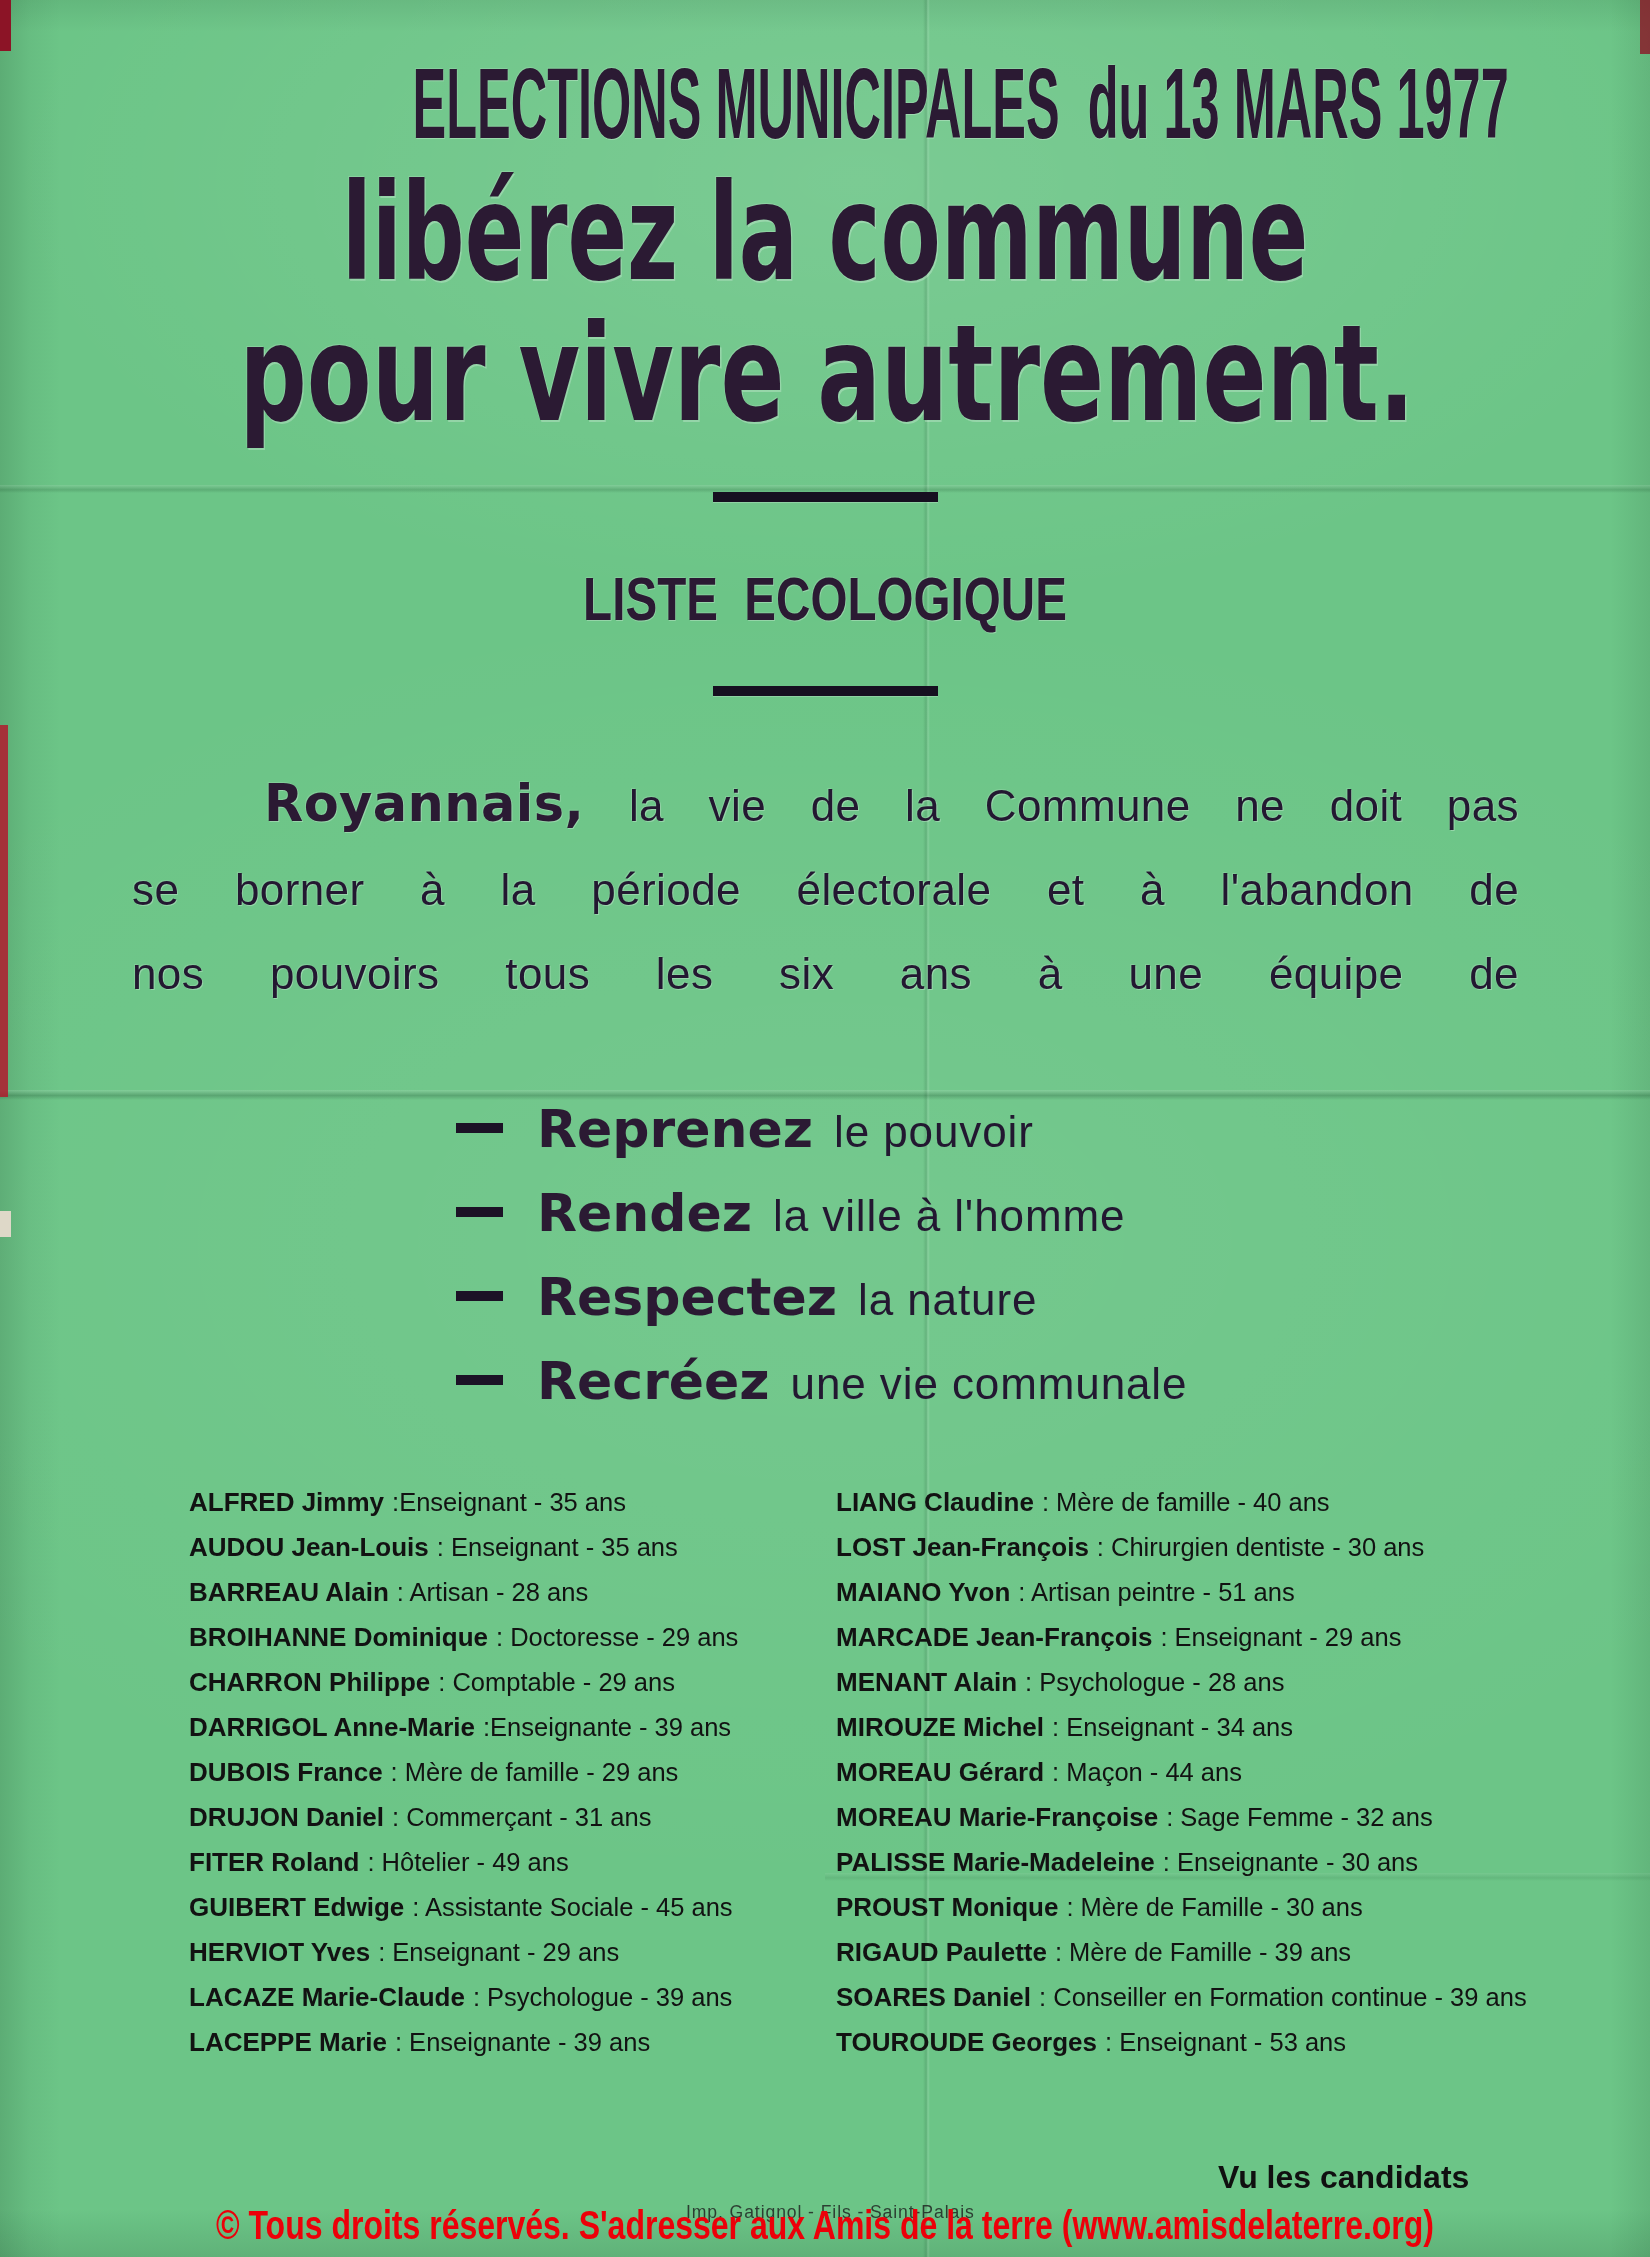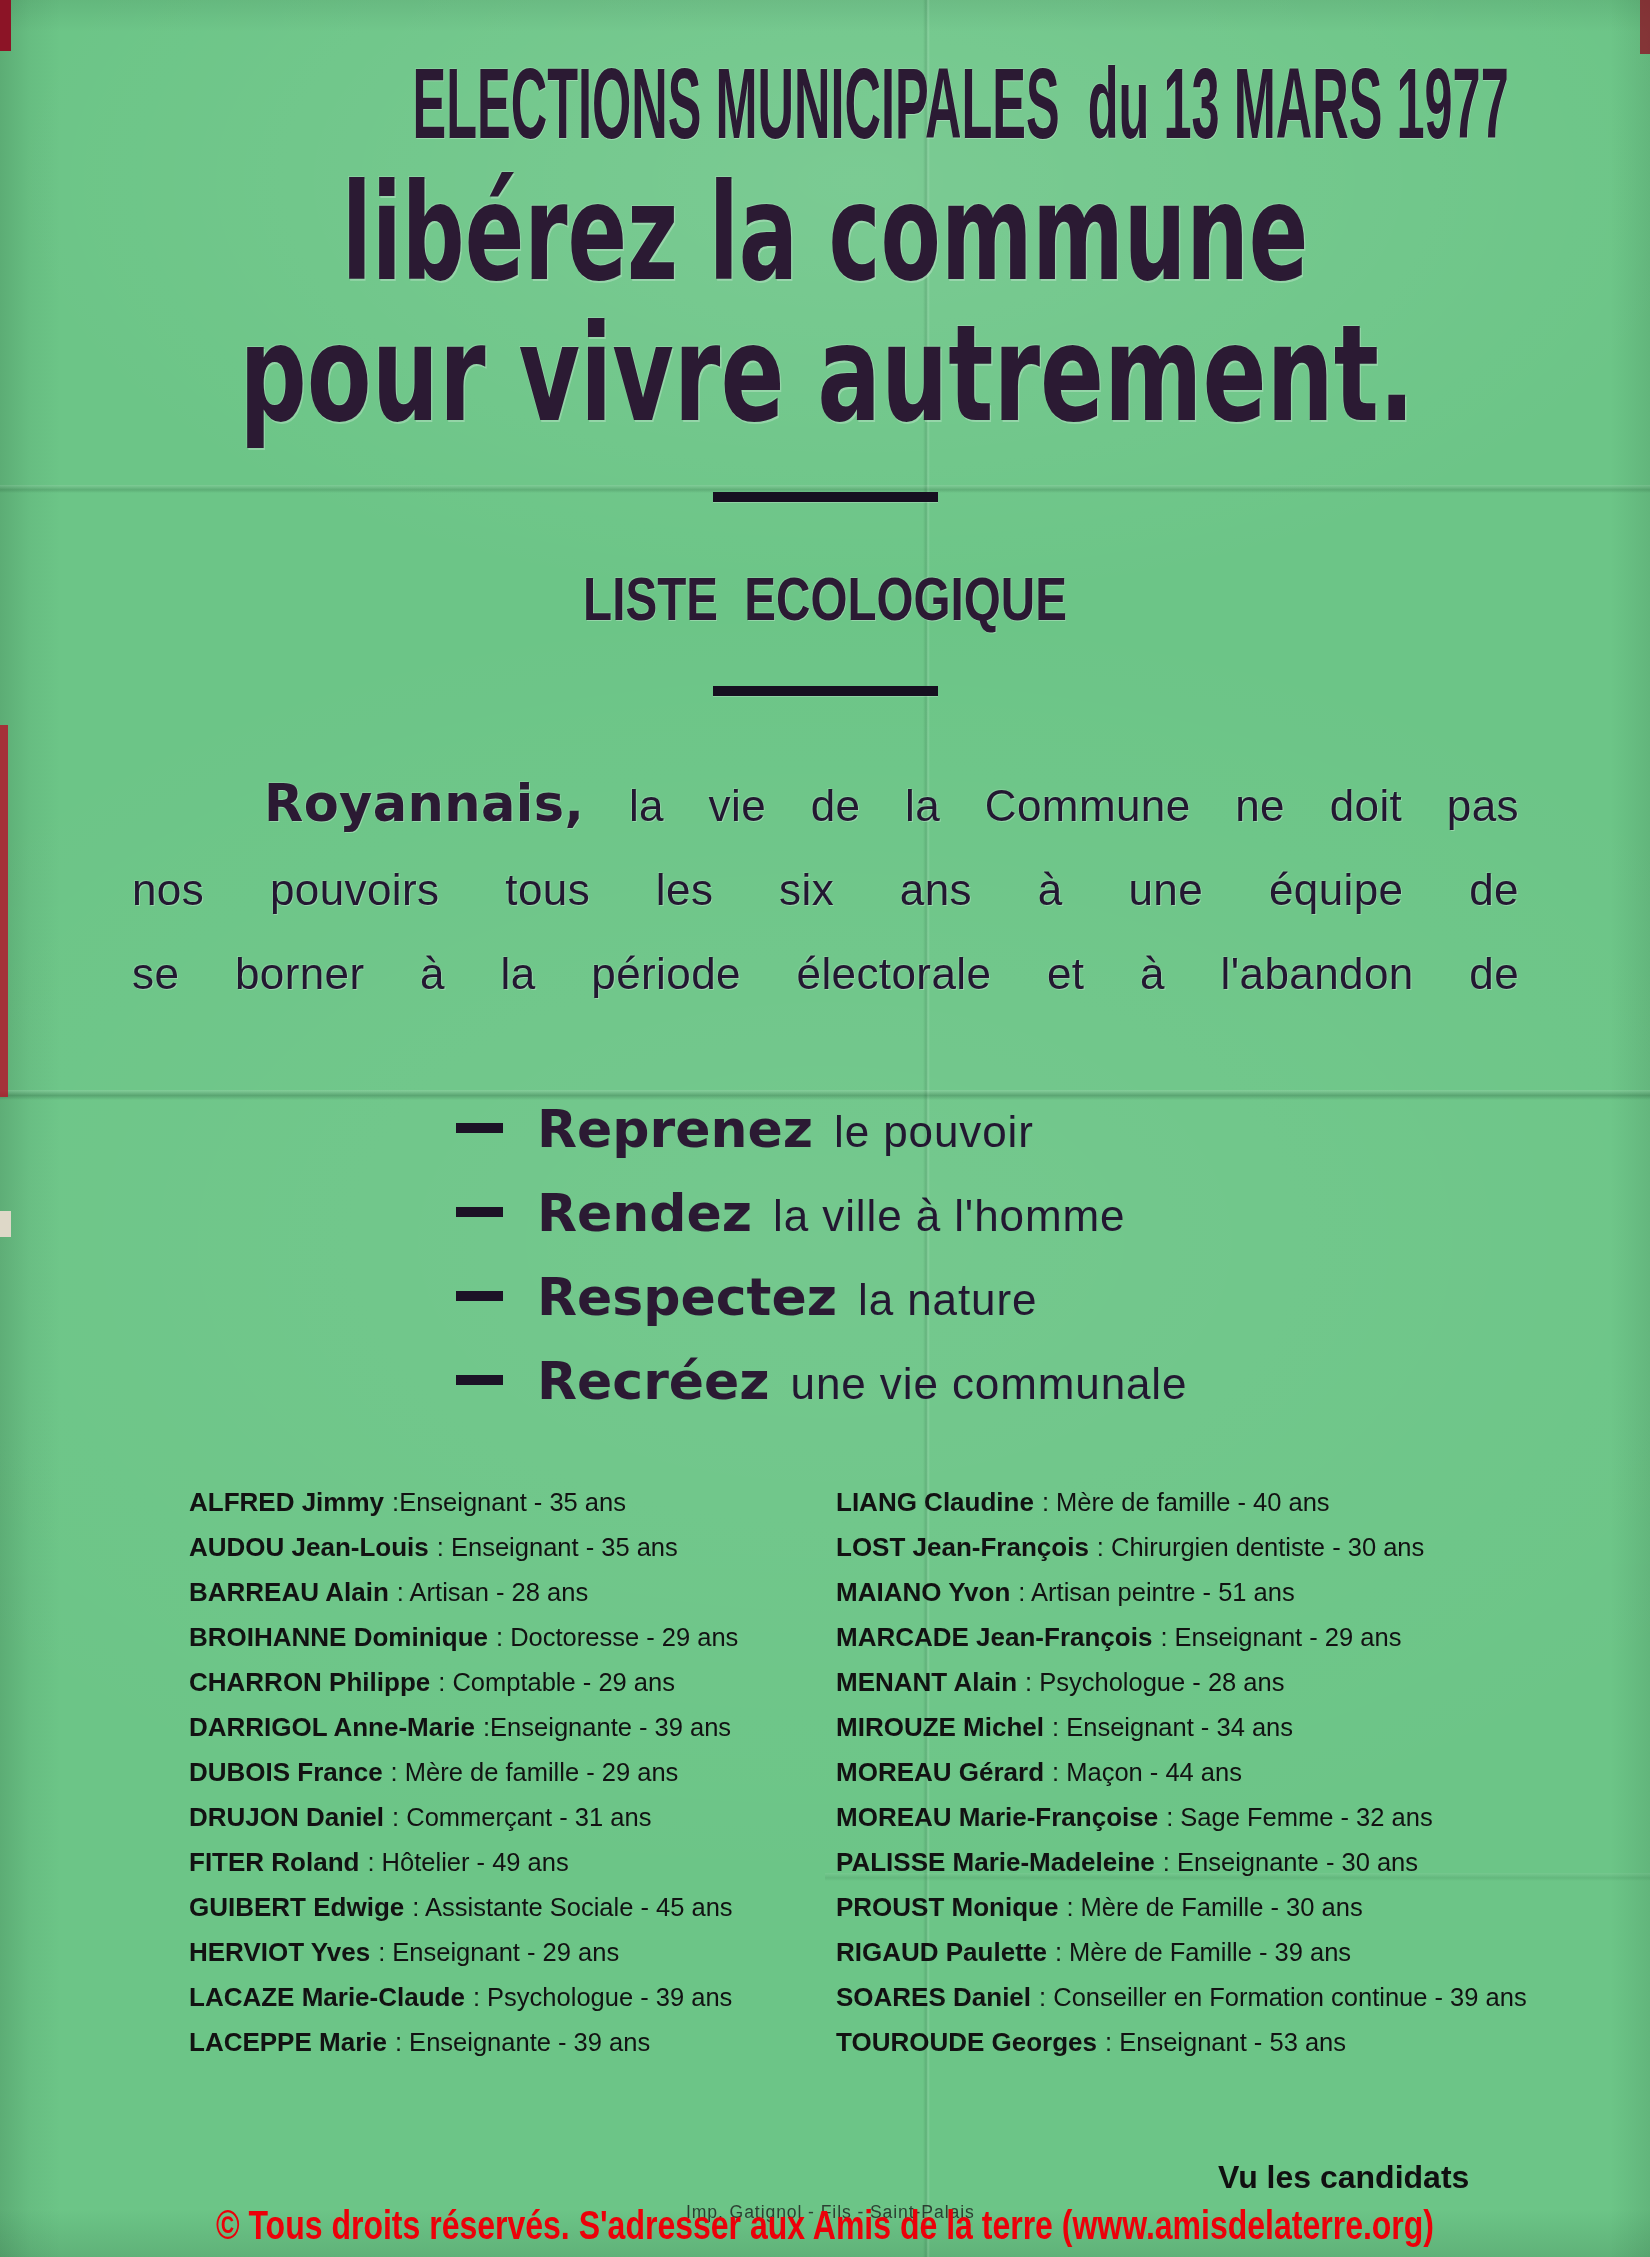--- a/index.html
+++ b/index.html
@@ -109,22 +109,22 @@
   <div class="kicker ink halo">ELECTIONS MUNICIPALES  du 13 MARS 1977</div>
   <div class="title1 display">libérez la commune</div>
   <div class="title2 display">pour vivre autrement.</div>
 
   <div class="rule-bar rule-top"></div>
   <div class="liste-title ink halo">LISTE  ECOLOGIQUE</div>
   <div class="rule-bar rule-bottom"></div>
 
   <div class="intro">
     <div class="intro-line first halo"><span class="lead-word">Royannais,</span> <span>la vie de la Commune ne doit pas</span></div>
+    <div class="intro-line halo">se borner à la période électorale et à l'abandon de</div>
     <div class="intro-line halo">nos pouvoirs tous les six ans à une équipe de</div>
-    <div class="intro-line halo">se borner à la période électorale et à l'abandon de</div>
   </div>
 
   <div class="slogans">
 
       <div class="slogan-row">
         <span class="slogan-dash"></span><span class="slogan-bold">Reprenez</span><span class="slogan-rest">le pouvoir</span>
       </div>
 
       <div class="slogan-row">
         <span class="slogan-dash"></span><span class="slogan-bold">Rendez</span><span class="slogan-rest">la ville à l'homme</span>

